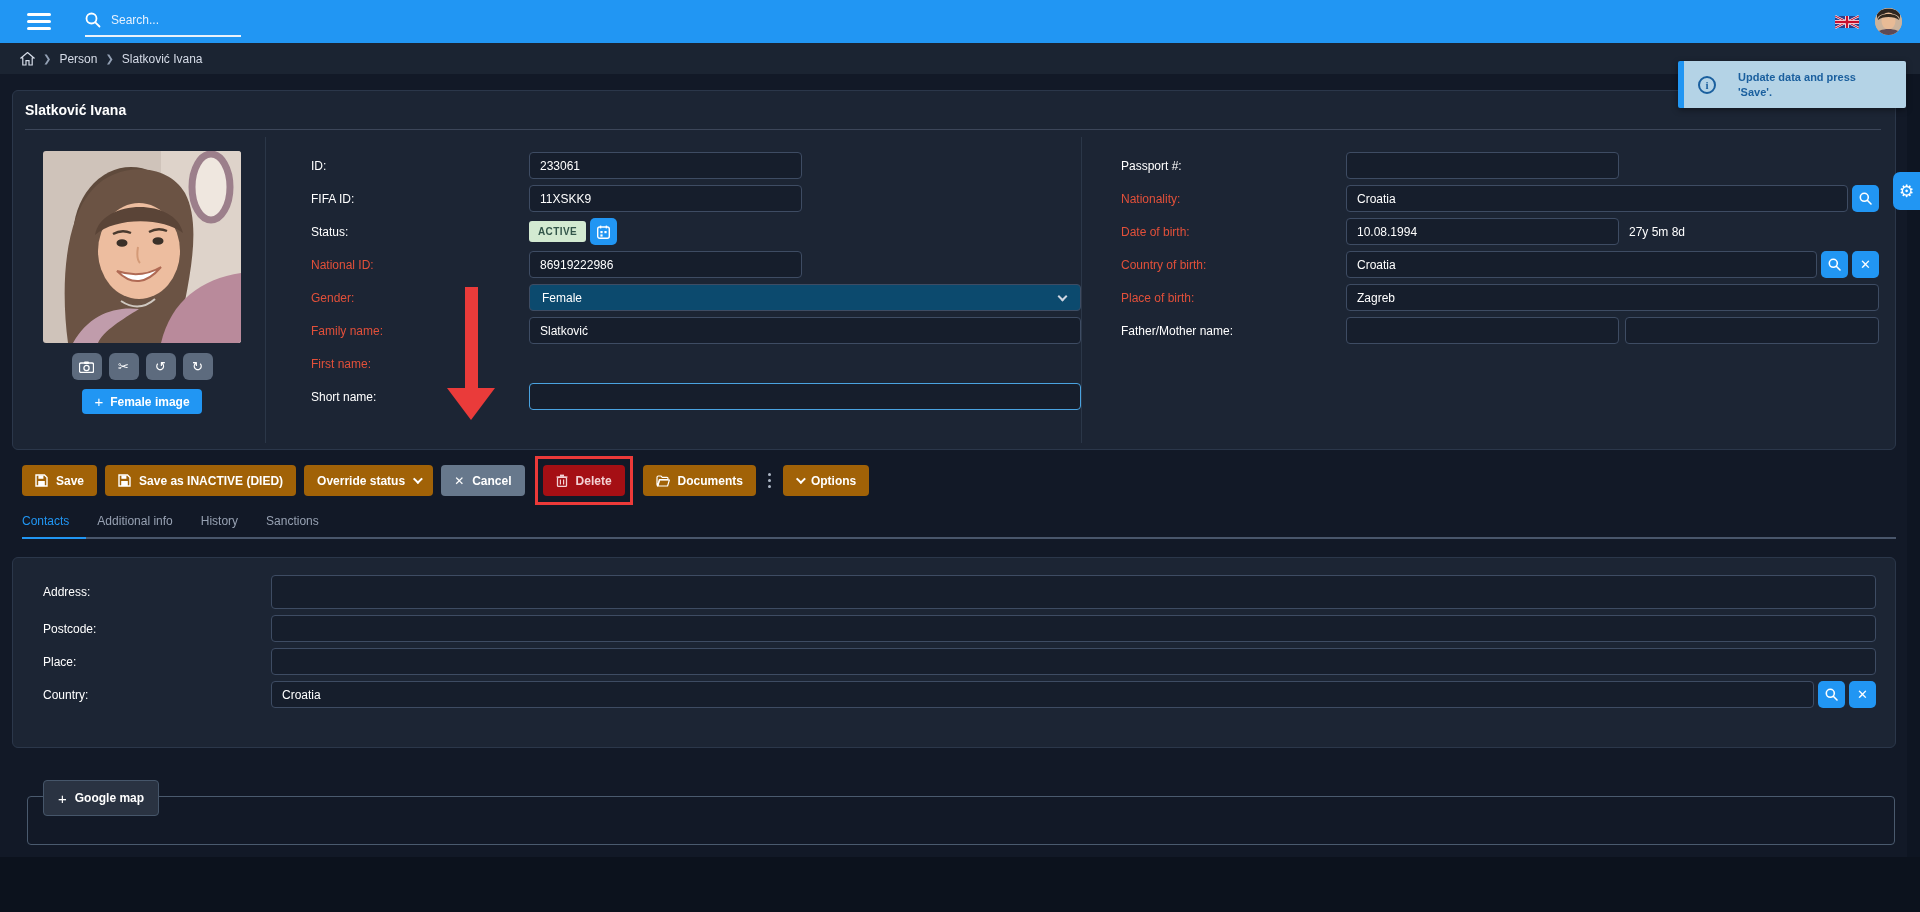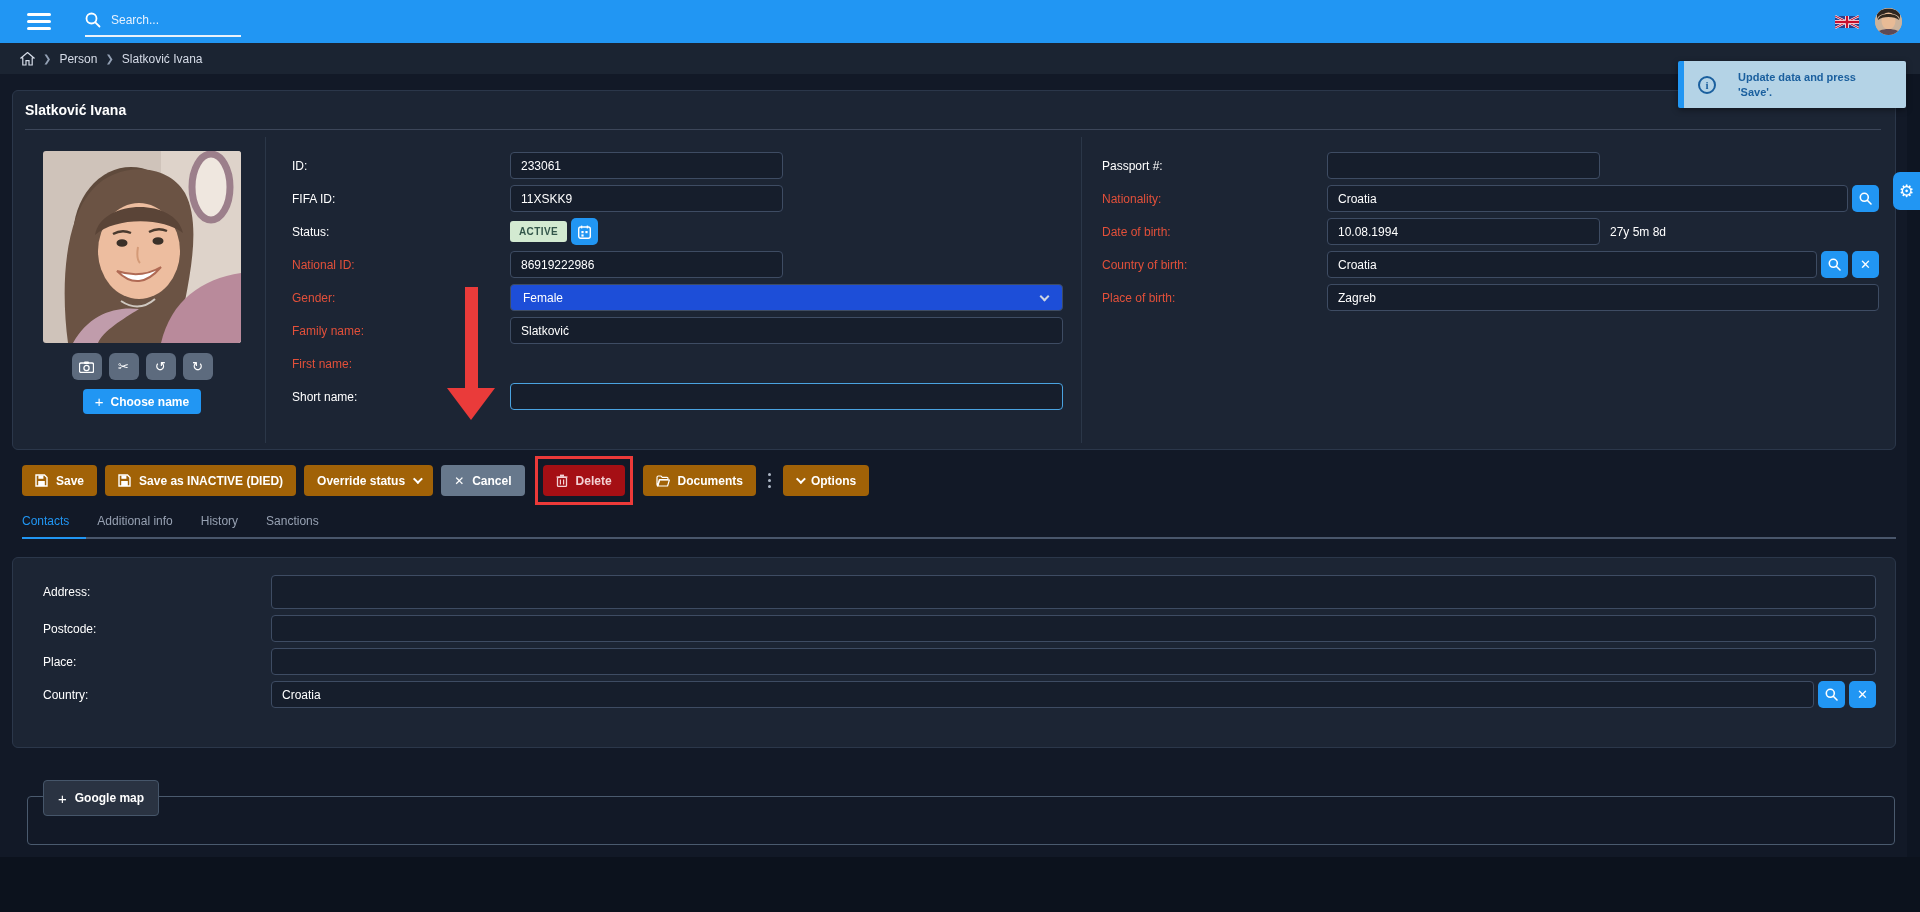--- a/index.html
+++ b/index.html
@@ -54,29 +54,29 @@
   .tool-btn{width:30px;height:27px;background:#5d6b7e;border:none;border-radius:6px;color:#fff;
             display:flex;align-items:center;justify-content:center;font-size:13px;cursor:pointer;
             font-family:"DejaVu Sans",sans-serif;}
   .choose-btn{margin-left:30px;width:198px;display:flex;justify-content:center;margin-top:9px;}
   .btn-blue{background:#2196f3;color:#fff;border:none;border-radius:4px;font-size:12px;font-weight:bold;
             display:inline-flex;align-items:center;gap:7px;cursor:pointer;
             font-family:"Liberation Sans",sans-serif;}
   .choose-btn .btn-blue{height:25px;padding:0 12px;}
 
   .frow{display:flex;align-items:center;height:33px;}
-  .flabel{width:218px;font-size:12px;color:#fff;flex:0 0 auto;}
+  .flabel{width:218px;font-size:12px;color:#fff;flex:0 0 auto;margin-left:19px;}
   .col-right .flabel{width:225px;}
   .req{color:#e2503a;}
   .inp{background:#161e2c;border:1px solid #3e4c63;border-radius:4px;height:27px;color:#fff;
        font-size:12px;padding:0 10px;outline:none;font-family:"Liberation Sans",sans-serif;}
   .w-narrow{width:273px;}
   .w-wide{width:553px;}
   .inp.focused{border-color:#4aa3e0;}
-  .selectbox{width:553px;height:27px;background:#1d4ed8;border:1px solid #3e4c63;border-radius:4px;
+  .selectbox{width:553px;height:27px;background:#0c4a6e;border:1px solid #3e4c63;border-radius:4px;
              display:flex;align-items:center;padding:0 12px;font-size:12px;cursor:pointer;position:relative;}
   .chev{width:7px;height:7px;border-right:2px solid #cfd6e2;border-bottom:2px solid #cfd6e2;
         transform:rotate(45deg);display:inline-block;}
   .selectbox .chev{position:absolute;right:14px;top:8px;}
   .flex-inp{flex:1;}
   .mini-btn{width:27px;height:27px;background:#2196f3;border:none;border-radius:5px;color:#fff;
             display:flex;align-items:center;justify-content:center;margin-left:4px;cursor:pointer;
             font-size:13px;flex:0 0 auto;font-family:"DejaVu Sans",sans-serif;}
   .badge-active{background:#d3ead1;color:#33564a;font-size:10px;font-weight:bold;border-radius:3px;
                 padding:5px 9px;letter-spacing:.4px;}
@@ -228,21 +228,21 @@
               <circle cx="7.5" cy="7" r="2.6" fill="none" stroke="#fff" stroke-width="1.3"></circle>
             </svg>
         </button>
         <button class="tool-btn">✂</button>
         <button class="tool-btn">↺</button>
         <button class="tool-btn">↻</button>
       </div>
       <div class="choose-btn">
         <button class="btn-blue">
           <span class="plus">+</span>
-          <span>Choose name</span>
+          <span>Female image</span>
         </button>
       </div>
     </div>
 
     <div class="col-left">
       <div class="frow">
         <span class="flabel">ID:</span>
         <input class="inp w-narrow" value="233061" style="">
       </div>
       <div class="frow">
@@ -314,20 +314,26 @@
           <svg width="13" height="13" viewBox="0 0 13 13">
               <circle cx="5.3" cy="5.3" r="4" fill="none" stroke="#fff" stroke-width="1.6"></circle>
               <line x1="8.3" y1="8.3" x2="12" y2="12" stroke="#fff" stroke-width="1.6" stroke-linecap="round"></line>
             </svg>
         </button>
         <button class="mini-btn">✕</button>
       </div>
       <div class="frow">
         <span class="flabel req">Place of birth:</span>
         <input class="inp flex-inp" value="Zagreb" style="">
+      </div>
+      <div class="frow">
+        <span class="flabel">Father/Mother name:</span>
+        <input class="inp w-narrow" value="" style="">
+        <span class="dual-gap"></span>
+        <input class="inp flex-inp" value="" style="">
       </div>
     </div>
   </div>
 </div>
 
 <div class="arrow-shaft"></div>
 <div class="arrow-head"></div>
 
 <div class="actions">
   <button class="act blue">

